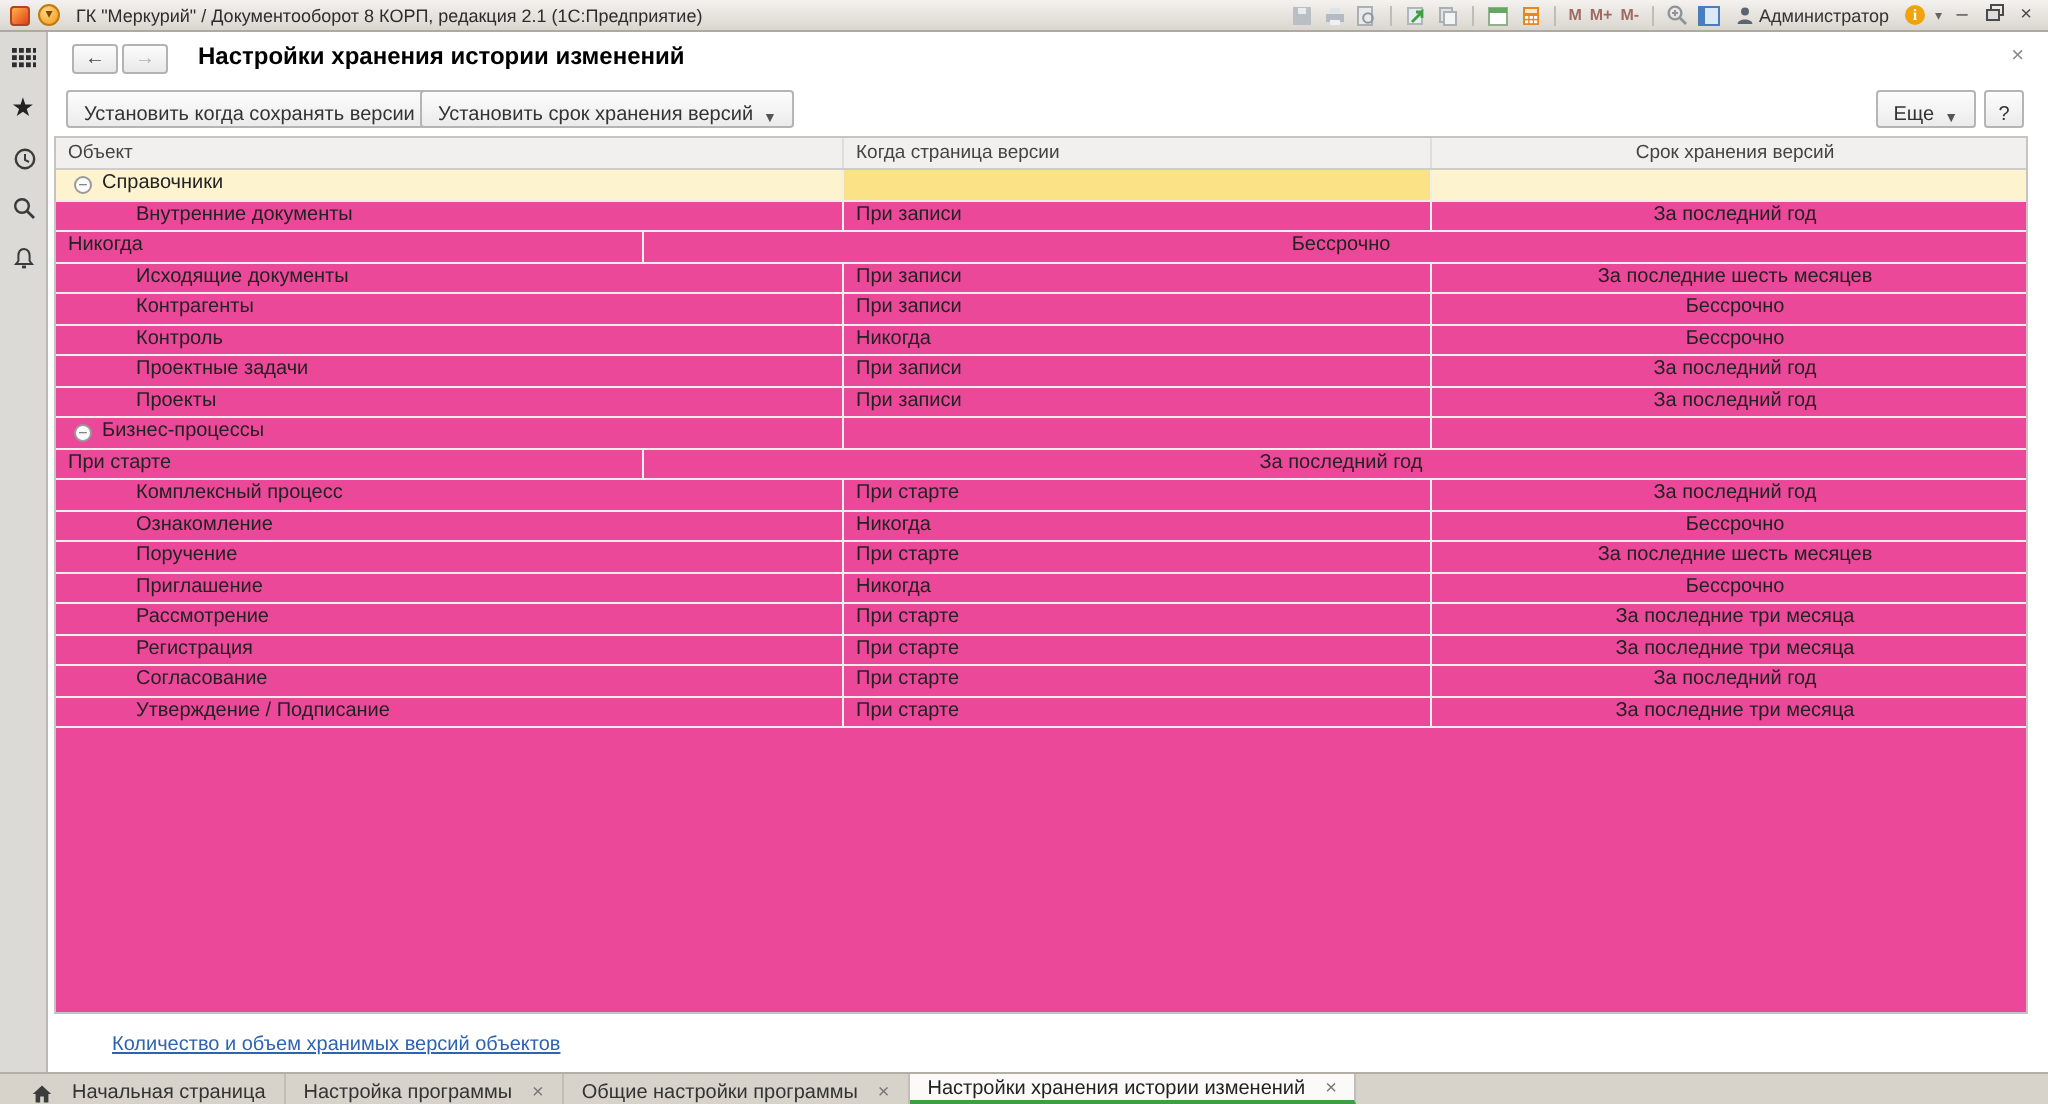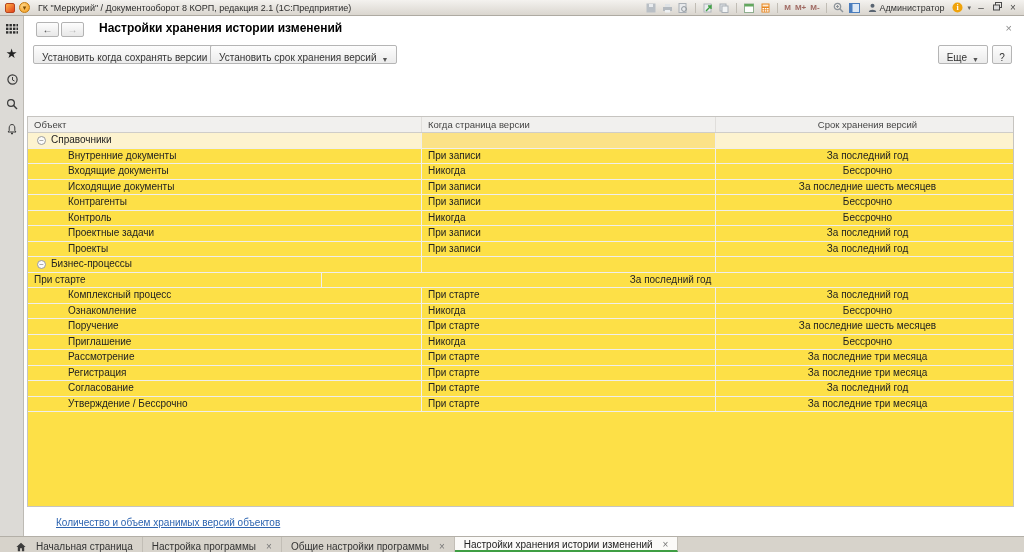--- a/index.html
+++ b/index.html
@@ -44,21 +44,21 @@
     background:linear-gradient(#fdfdfd,#ebebeb); font-size:10px; color:#333;
     display:flex; align-items:flex-end; padding:0 8px; gap:5px; white-space:nowrap; }
   .btn .caret { font-size:7px; color:#555; }
   .btn.b1 { left:9px; }
   .btn.b2 { left:186px; }
   .btn.more { right:36px; }
   .btn.help { right:12px; width:20px; justify-content:center; padding:0; }
 
   
   .grid { position:absolute; top:52px; left:3px; right:10px; bottom:29px;
-    border:1px solid #c6c4c0; background:#fde047; overflow:hidden;margin-top:48px; }
+    border:1px solid #c6c4c0; background:#ec4899; overflow:hidden; }
   .thead { display:flex; height:16px; background:#f1f0ee; border-bottom:1px solid #cfcdc9; }
   .hcell { font-size:9.5px; color:#444; line-height:15px; padding-left:6px; }
   .c1 { width:394px; border-right:1px solid #e0dedb; }
   .c2 { width:294px; border-right:1px solid #e0dedb; }
   .c3 { flex:1;text-align:center; }
   .trow { display:flex; height:15.5px; border-bottom:1px solid #efeeec; }
   .cell { font-size:10px; color:#222; line-height:14.5px; white-space:nowrap; overflow:hidden; }
   .cell.c1 { padding-left:40px; border-right:1px solid #f0efec; }
   .cell.c2 { padding-left:6px; border-right:1px solid #f0efec; }
   .cell.c3 { padding-left:6px; }
@@ -257,21 +257,20 @@
           </div>
           <div class="cell c2"></div>
           <div class="cell c3"></div>
         </div>
         <div class="trow">
           <div class="cell c1"><span>Внутренние документы</span></div>
           <div class="cell c2">При записи</div>
           <div class="cell c3">За последний год</div>
         </div>
         <div class="trow">
-          <div class="cell c1"><span>Входящие документы</span></div>
           <div class="cell c2">Никогда</div>
           <div class="cell c3">Бессрочно</div>
         </div>
         <div class="trow">
           <div class="cell c1"><span>Исходящие документы</span></div>
           <div class="cell c2">При записи</div>
           <div class="cell c3">За последние шесть месяцев</div>
         </div>
         <div class="trow">
           <div class="cell c1"><span>Контрагенты</span></div>
@@ -334,21 +333,21 @@
           <div class="cell c1"><span>Регистрация</span></div>
           <div class="cell c2">При старте</div>
           <div class="cell c3">За последние три месяца</div>
         </div>
         <div class="trow">
           <div class="cell c1"><span>Согласование</span></div>
           <div class="cell c2">При старте</div>
           <div class="cell c3">За последний год</div>
         </div>
         <div class="trow">
-          <div class="cell c1"><span>Утверждение / Бессрочно</span></div>
+          <div class="cell c1"><span>Утверждение / Подписание</span></div>
           <div class="cell c2">При старте</div>
           <div class="cell c3">За последние три месяца</div>
         </div>
       </div>
   </div>
 
   <a class="foot-link" href="#">Количество и объем хранимых версий объектов</a>
 </div>
 
 <div class="tabbar">

